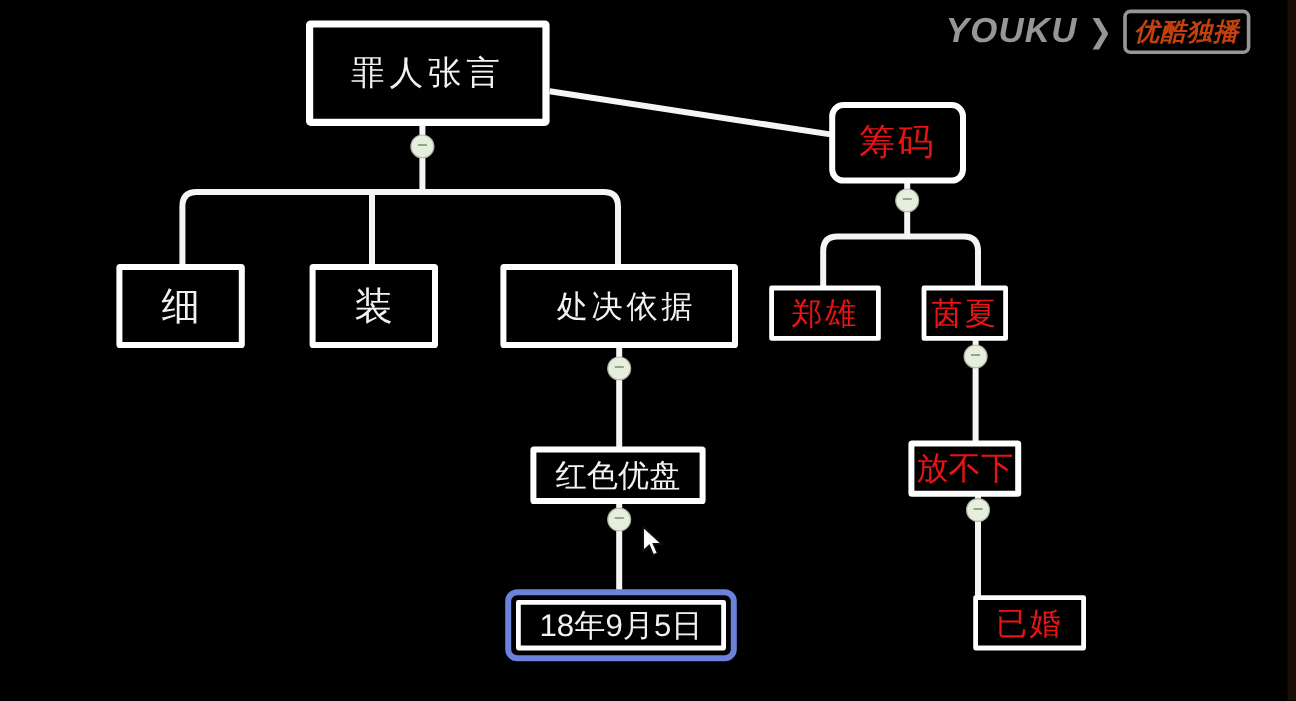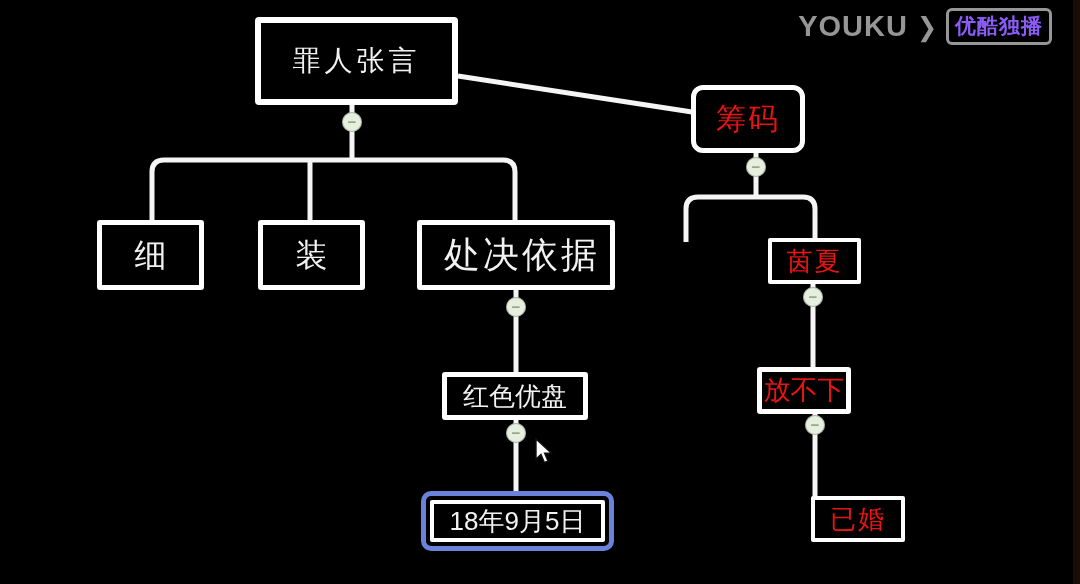--- a/index.html
+++ b/index.html
@@ -24,21 +24,21 @@
   .sel-outline{
     position:absolute;box-sizing:border-box;border:5px solid #6b82da;border-radius:10px;
     display:flex;align-items:stretch;justify-content:stretch;background:#000;
   }
   .sel-outline .inner{
     flex:1;margin:4px;border:4px solid #fff;border-radius:2px;background:#000;
     display:flex;align-items:center;justify-content:center;color:#f2f2f2;white-space:nowrap;
   }
   
   #watermark{
-    position:absolute;top:7px;right:28px;display:flex;align-items:center;gap:9px;
+    position:absolute;top:7px;right:38px;display:flex;align-items:center;gap:9px;font-style:italic;
   }
   #wm-brand{font-size:29px;font-weight:bold;letter-spacing:1px;}
   #wm-play{font-size:24px;font-weight:bold;transform:scaleY(1.1);margin-top:1px;}
   #wm-badge{
     border:3px solid #969696;border-radius:6px;padding:1px 6px 2px 6px;
     font-size:21px;font-weight:bold;letter-spacing:1px;margin-top:1px;
   }
   #edge-strip{
     position:absolute;right:0;top:0;width:7px;height:584px;background:#1a0d06;
   }
@@ -73,26 +73,29 @@
   </div>
 
   <div class="node" style="left:97px;top:220px;width:107px;height:70px;border-width:5px;border-radius:3px;font-size:32px;">
     <span class="lbl" style="color: rgb(242, 242, 242);">细</span>
   </div>
 
   <div class="node" style="left:258px;top:220px;width:107px;height:70px;border-width:5px;border-radius:3px;font-size:32px;">
     <span class="lbl" style="color: rgb(242, 242, 242);">装</span>
   </div>
 
-  <div class="node" style="left:417px;top:220px;width:198px;height:70px;border-width:5px;border-radius:3px;font-size:36px;letter-spacing:3px;padding-left:12px;">
+  <div class="node" style="left:417px;top:220px;width:198px;height:70px;border-width:5px;border-radius:3px;font-size:26px;letter-spacing:3px;padding-left:12px;">
     <span class="lbl" style="color: rgb(242, 242, 242);">处决依据</span>
   </div>
 
+  <div class="node" style="left:641px;top:238px;width:93px;height:46px;border-width:4px;border-radius:2px;font-size:26px;letter-spacing:2px;">
+    <span class="lbl" style="color: rgb(232, 20, 20);">郑雄</span>
+  </div>
 
-  <div class="node" style="left:768px;top:238px;width:93px;height:46px;border-width:4px;border-radius:2px;font-size:26px;letter-spacing:2px;">
+  <div class="node" style="left:768px;top:238px;width:72px;height:46px;border-width:4px;border-radius:2px;font-size:26px;letter-spacing:2px;">
     <span class="lbl" style="color: rgb(232, 20, 20);">茵夏</span>
   </div>
 
   <div class="node" style="left:442px;top:372px;width:146px;height:48px;border-width:5px;border-radius:3px;font-size:26px;">
     <span class="lbl" style="color: rgb(242, 242, 242);">红色优盘</span>
   </div>
 
   <div class="node" style="left:757px;top:367px;width:94px;height:47px;border-width:5px;border-radius:3px;font-size:27px;">
     <span class="lbl" style="color: rgb(232, 20, 20);">放不下</span>
   </div>
@@ -122,21 +125,21 @@
   <div class="toggle" style="left: 506px; top: 423px; background: rgb(230, 239, 222);">
     <span style="color: rgb(147, 165, 136);">−</span>
   </div>
   <div class="toggle" style="left: 805px; top: 415px; background: rgb(230, 239, 222);">
     <span style="color: rgb(147, 165, 136);">−</span>
   </div>
 
   <div id="watermark">
     <span id="wm-brand" style="color: rgb(150, 150, 150);">YOUKU</span>
     <span id="wm-play" style="color: rgb(150, 150, 150);">❯</span>
-    <span id="wm-badge" style="color: #8b5cf6; border-color: rgb(150, 150, 150);">优酷独播</span>
+    <span id="wm-badge" style="color: #c2410c; border-color: rgb(150, 150, 150);">优酷独播</span>
   </div>
 
   <svg id="cursor" width="22" height="28" viewBox="0 0 22 28">
     <path d="M2,1 L2,21 L7,16.5 L10.4,24.6 L14,23 L10.6,15.2 L17.5,15.2 Z" fill="#ffffff" stroke="#111" stroke-width="1.4"></path>
   </svg>
 
   <div id="edge-strip"></div>
 </div>
 
 </body></html>

